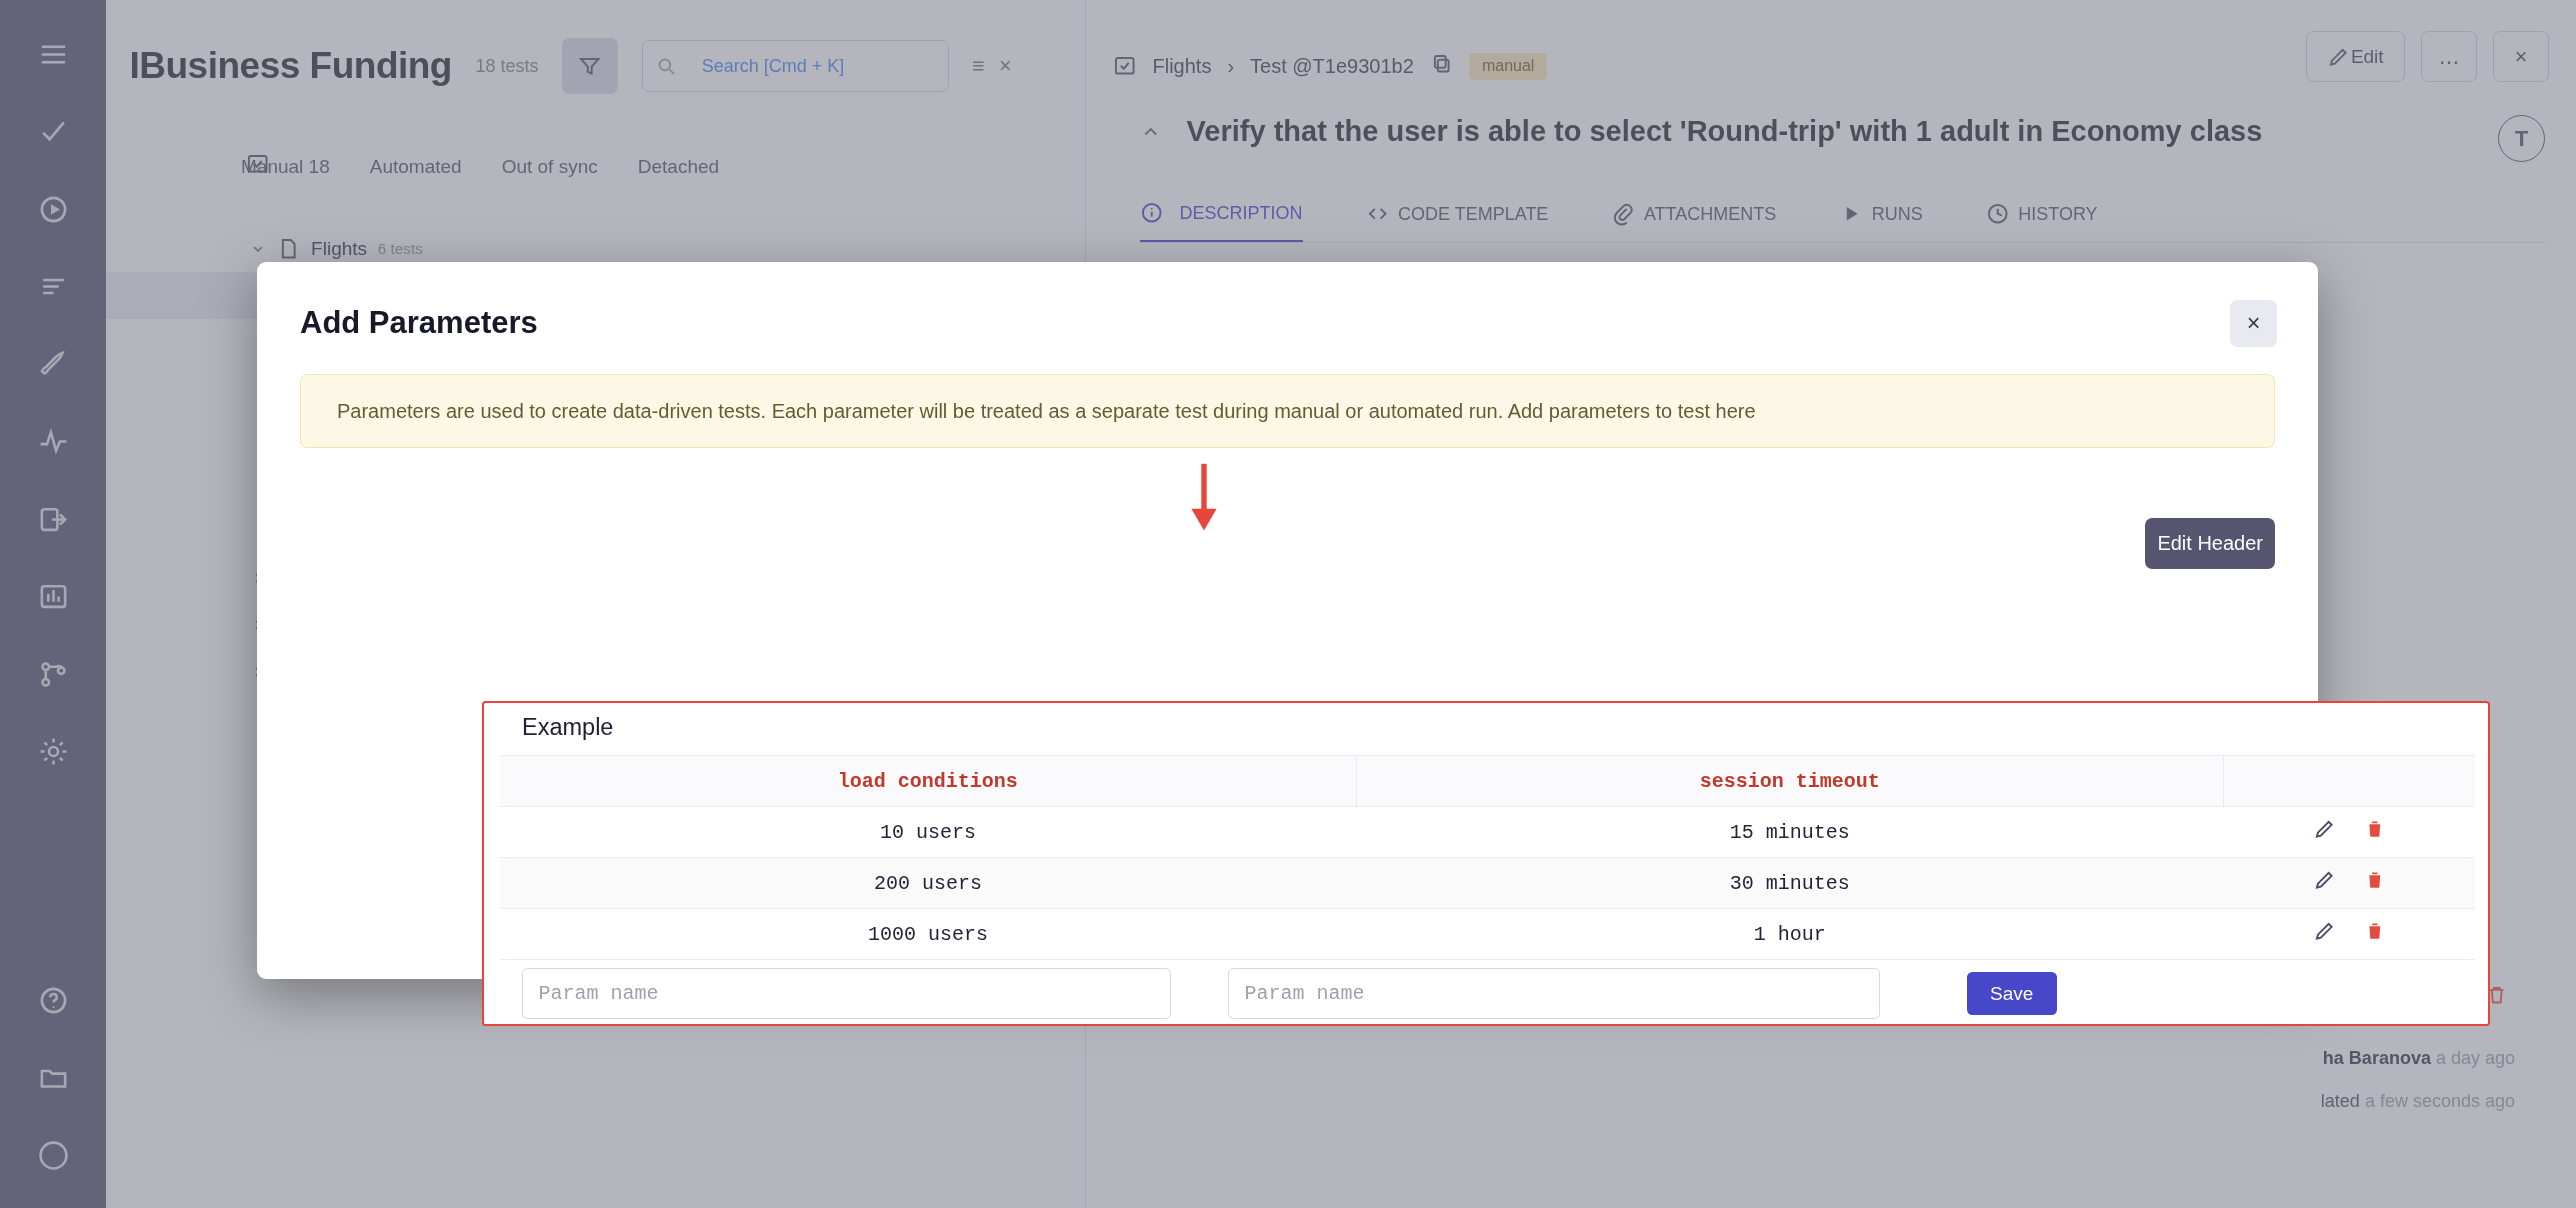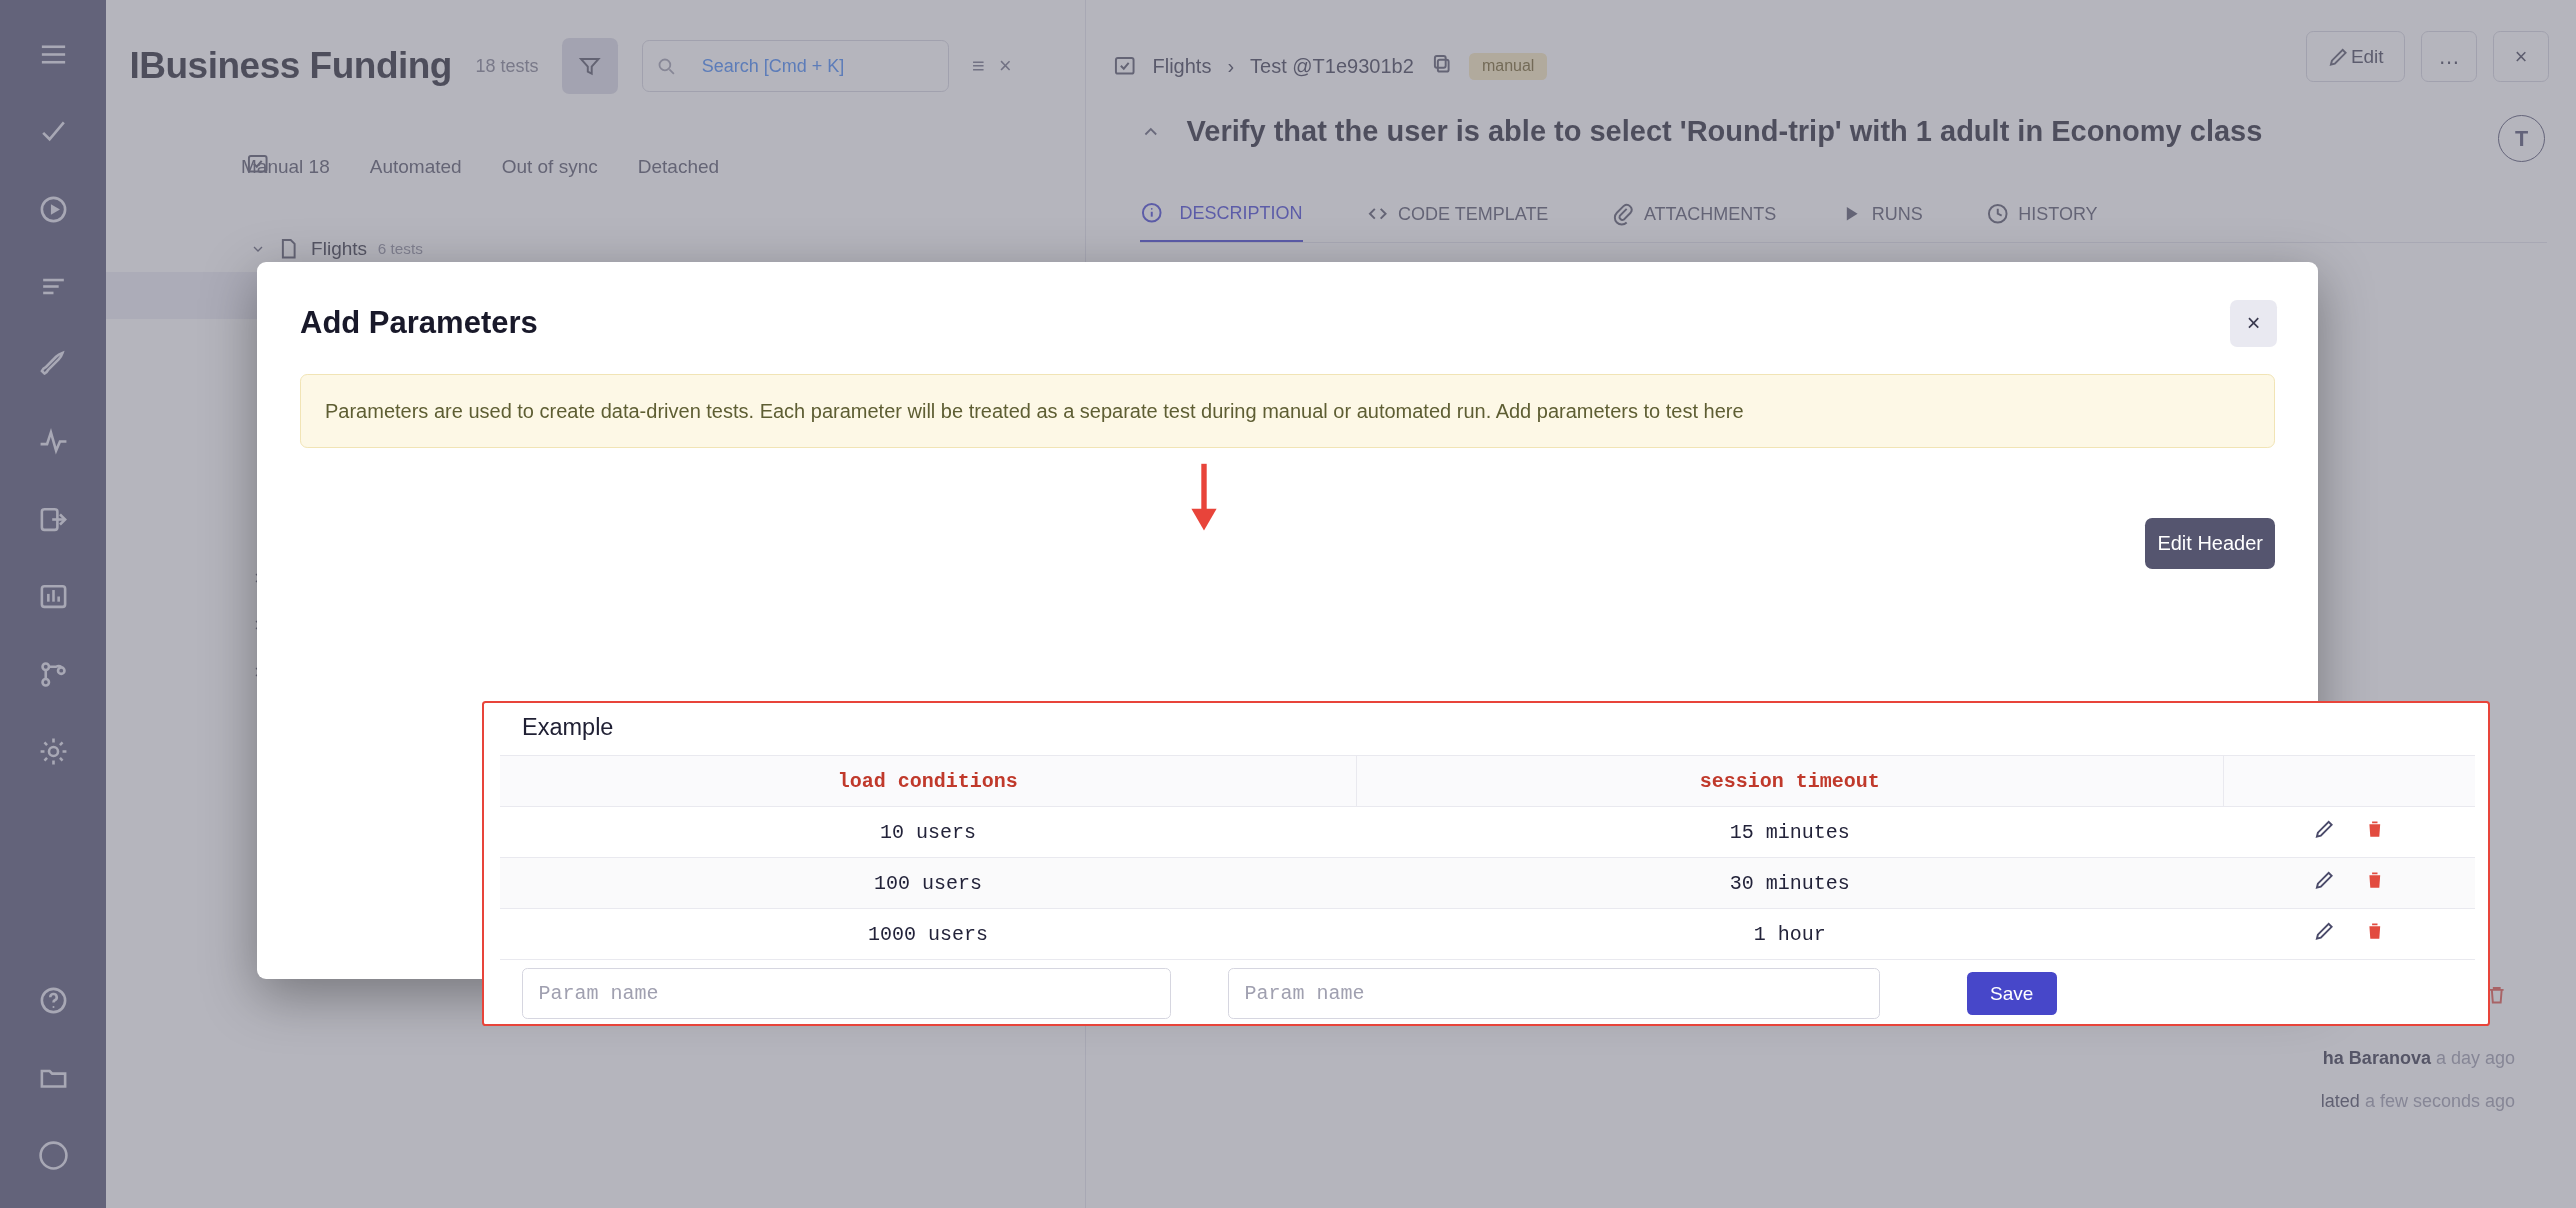--- a/index.html
+++ b/index.html
@@ -150,21 +150,21 @@
   }
   .modal-close {
     position: absolute; right: 41px; top: 38px;
     width: 47px; height: 47px; background: #e9e9f1; border-radius: 7.2px;
     display: flex; align-items: center; justify-content: center;
     font-size: 23.5px; color: #3a3a50;
   }
   .notice {
     position: absolute; left: 43px; top: 112px; width: 1975px; height: 74px;
     background: #fdf8e6; border: 0.9px solid #f1e4b5; border-radius: 7.2px;
-    display: flex; align-items: center; padding-left: 24px;
+    display: flex; align-items: center; padding-left: 36px;
     font-size: 20px; color: #5e5e33;
   }
   .arrow-down {
     position: absolute; left: 929px; top: 200px; width: 36px; height: 72px;
   }
   .edit-header-btn {
     position: absolute; right: 43px; top: 256px;
     height: 51px; padding: 0 12px; background: #55556f; color: #fff;
     border-radius: 7.2px; font-size: 20px;
     display: flex; align-items: center; justify-content: center;
@@ -567,21 +567,21 @@
                 <span class="ico-pencil"><svg viewBox="0 0 24 24">
                       <path d="M4 20l4-1 11-11-3-3L5 16z"></path>
                     </svg></span>
                 <span class="ico-trash"><svg viewBox="0 0 24 24">
                       <path d="M6 7h12l-1 14H7L6 7zm3-3h6v2H9V4z"></path>
                     </svg></span>
               </div>
             </td>
           </tr>
           <tr class="row-alt">
-            <td>100 users</td>
+            <td>200 users</td>
             <td>30 minutes</td>
             <td>
               <div class="row-actions">
                 <span class="ico-pencil"><svg viewBox="0 0 24 24">
                       <path d="M4 20l4-1 11-11-3-3L5 16z"></path>
                     </svg></span>
                 <span class="ico-trash"><svg viewBox="0 0 24 24">
                       <path d="M6 7h12l-1 14H7L6 7zm3-3h6v2H9V4z"></path>
                     </svg></span>
               </div>

